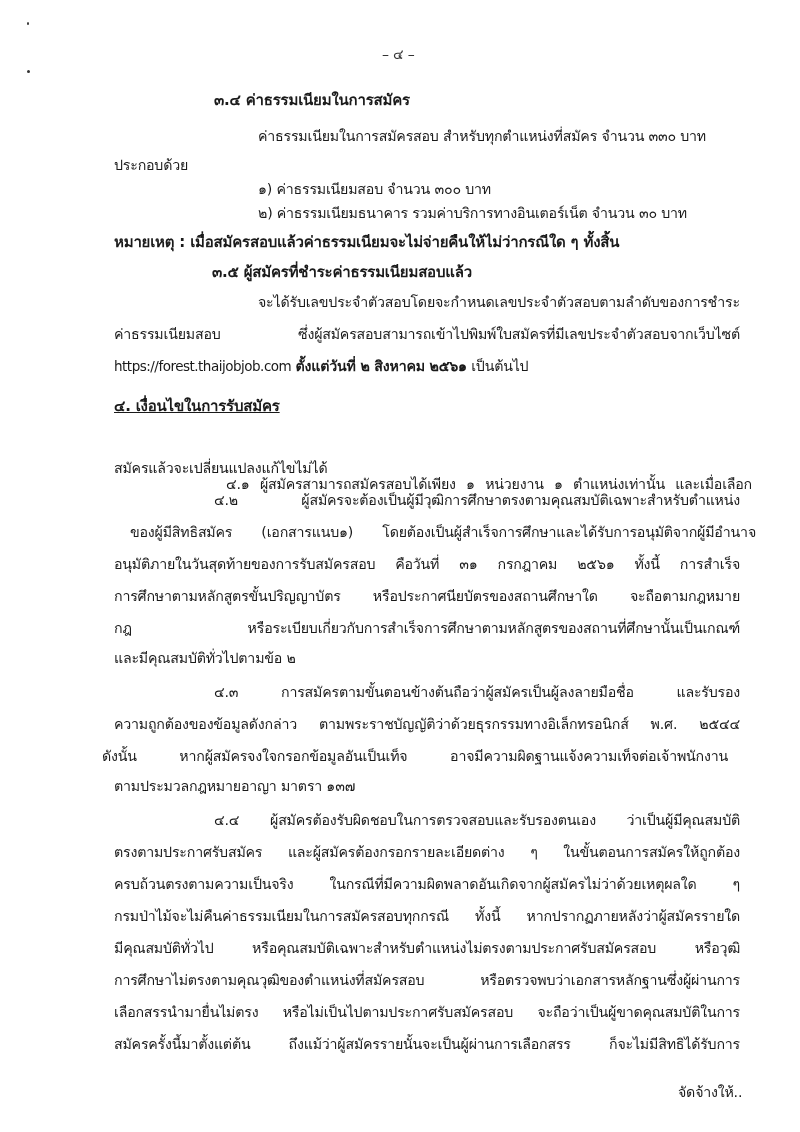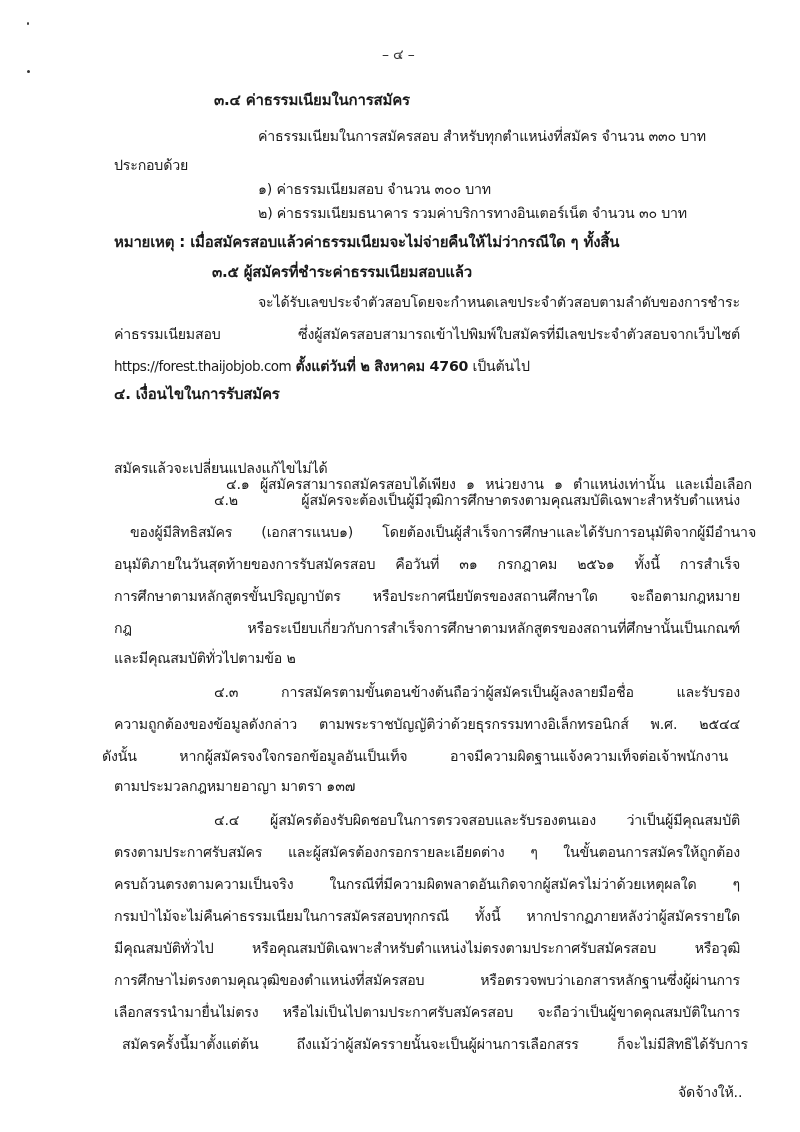--- a/index.html
+++ b/index.html
@@ -37,25 +37,25 @@
 
   <div class="line bold head" style="left:212px;top:262px;">๓.๕ ผู้สมัครที่ชำระค่าธรรมเนียมสอบแล้ว</div>
   <div class="line" style="left:114px;top:292px;width:626px;">
       <span class="j" style="padding-left:144px;">จะได้รับเลขประจำตัวสอบโดยจะกำหนดเลขประจำตัวสอบตามลำดับของการชำระ</span>
     </div>
   <div class="line" style="left:114px;top:324px;width:626px;">
       <span class="j">ค่าธรรมเนียมสอบ ซึ่งผู้สมัครสอบสามารถเข้าไปพิมพ์ใบสมัครที่มีเลขประจำตัวสอบจากเว็บไซต์</span>
     </div>
   <div class="line" style="left:114px;top:356px;">
     <span class="url">https://forest.thaijobjob.com</span>
-    <span class="bold">ตั้งแต่วันที่ ๒ สิงหาคม 4760</span>
+    <span class="bold">ตั้งแต่วันที่ ๒ สิงหาคม ๒๕๖๑</span>
     <span>เป็นต้นไป</span>
   </div>
 
-  <div class="line bold head" style="left:114px;top:384px;">๔. เงื่อนไขในการรับสมัคร</div>
+  <div class="line bold head" style="left:114px;top:396px;text-decoration:underline;">๔. เงื่อนไขในการรับสมัคร</div>
 
   <div class="line" style="left:126px;top:426px;width:626px;margin-top:48px;">
       <span class="j" style="padding-left:100px;">๔.๑ ผู้สมัครสามารถสมัครสอบได้เพียง ๑ หน่วยงาน ๑ ตำแหน่งเท่านั้น และเมื่อเลือก</span>
     </div>
   <div class="line" style="left:114px;top:458px;">สมัครแล้วจะเปลี่ยนแปลงแก้ไขไม่ได้</div>
 
   <div class="line" style="left:114px;top:490px;width:626px;">
       <span class="j" style="padding-left:100px;">๔.๒ ผู้สมัครจะต้องเป็นผู้มีวุฒิการศึกษาตรงตามคุณสมบัติเฉพาะสำหรับตำแหน่ง</span>
     </div>
   <div class="line" style="left:130px;top:522px;width:626px;">
@@ -97,18 +97,18 @@
     </div>
   <div class="line" style="left:114px;top:938px;width:626px;">
       <span class="j">มีคุณสมบัติทั่วไป หรือคุณสมบัติเฉพาะสำหรับตำแหน่งไม่ตรงตามประกาศรับสมัครสอบ หรือวุฒิ</span>
     </div>
   <div class="line" style="left:114px;top:970px;width:626px;">
       <span class="j">การศึกษาไม่ตรงตามคุณวุฒิของตำแหน่งที่สมัครสอบ หรือตรวจพบว่าเอกสารหลักฐานซึ่งผู้ผ่านการ</span>
     </div>
   <div class="line" style="left:114px;top:1002px;width:626px;">
       <span class="j">เลือกสรรนำมายื่นไม่ตรง หรือไม่เป็นไปตามประกาศรับสมัครสอบ จะถือว่าเป็นผู้ขาดคุณสมบัติในการ</span>
     </div>
-  <div class="line" style="left:114px;top:1034px;width:626px;margin-left:8px;">
+  <div class="line" style="left:114px;top:1034px;width:626px;">
       <span class="j">สมัครครั้งนี้มาตั้งแต่ต้น ถึงแม้ว่าผู้สมัครรายนั้นจะเป็นผู้ผ่านการเลือกสรร ก็จะไม่มีสิทธิได้รับการ</span>
     </div>
 
   <div class="line" style="left:678px;top:1066px;margin-top:16px;">จัดจ้างให้..</div>
 </div>
 
 </body></html>

